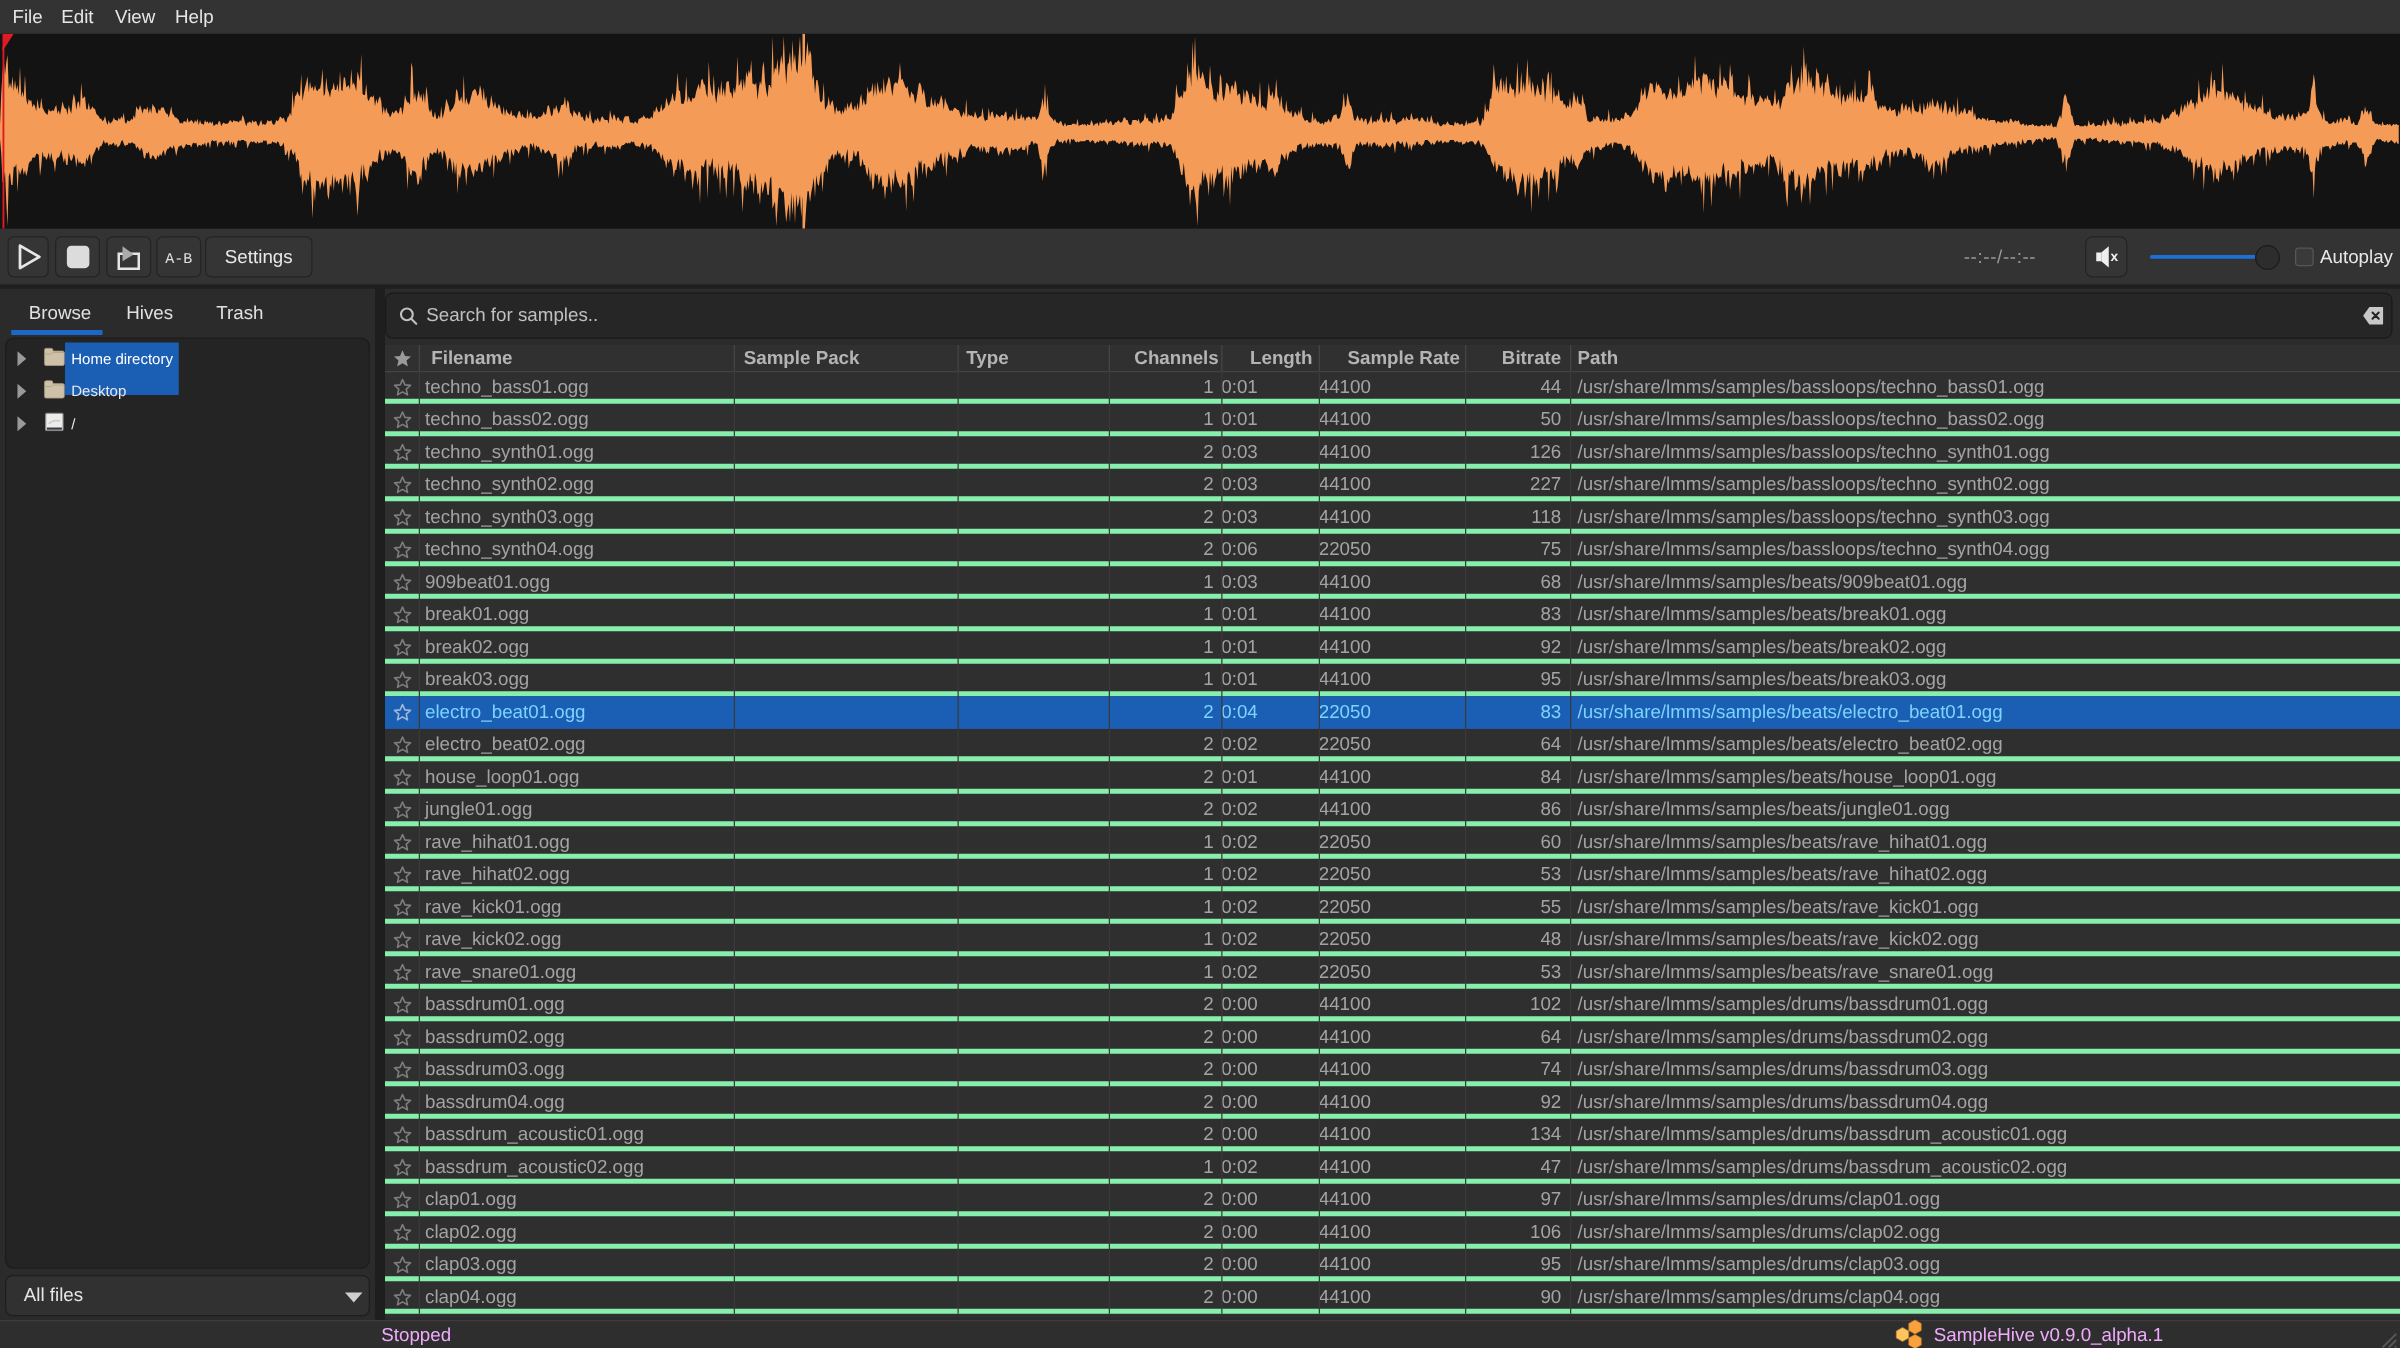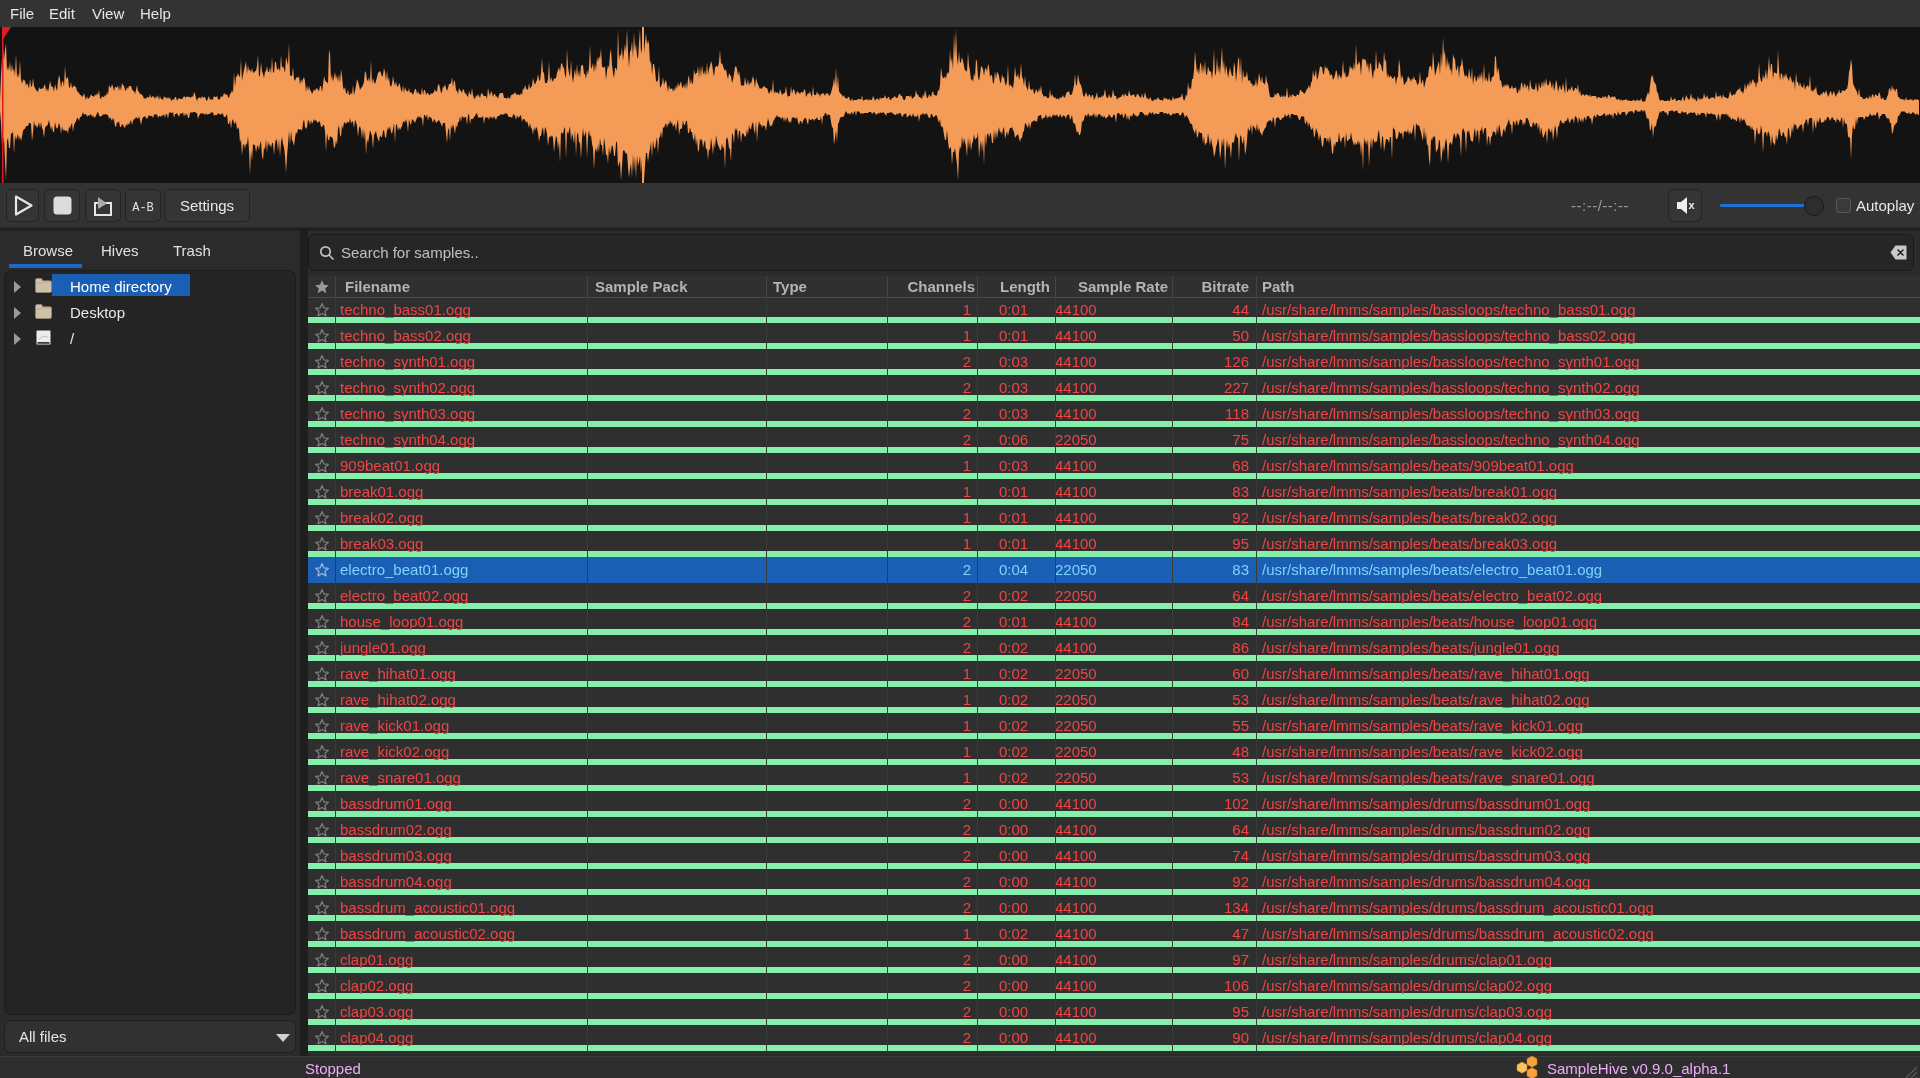--- a/index.html
+++ b/index.html
@@ -17,39 +17,39 @@
 #checkbox{position:absolute;left:1836px;top:15px;width:15px;height:15px;background:#3a3a3a;border:1px solid #575757;border-radius:3px}
 #slider{position:absolute;left:1720px;top:21px;width:94px;height:3px;background:#1c71d8;border-radius:2px}
 #knob{position:absolute;left:1804px;top:13px;width:20px;height:20px;border-radius:50%;background:#2d2d2d;border:1px solid #1b1b1b}
 
 #lpanel{position:absolute;left:0;top:228px;width:302px;height:828px;background:#2b2b2b}
 .tab{position:absolute;top:14px;color:#e0e0e0;font-size:15px}
 #tabline{position:absolute;left:9px;top:36px;width:73px;height:4px;background:#1c68c8}
 #tree{position:absolute;left:4px;top:42px;width:292px;height:745px;background:#242424;border:1px solid #1c1c1c;border-radius:7px}
 .titem{position:absolute;left:0;width:100%;height:26px}
 .tarrow{position:absolute;left:9px;top:7px;width:0;height:0;border-left:7px solid #9a9a9a;border-top:6px solid transparent;border-bottom:6px solid transparent}
-.tlabel{position:absolute;left:47px;top:0;font-size:15px;color:#e8e8e8;line-height:26px;padding:0 18px;height:22px}
+.tlabel{position:absolute;left:47px;top:0;font-size:12px;color:#e8e8e8;line-height:26px;padding:0 5px;height:42px}
 .tsel{background:#1a5fb4;color:#ffffff}
 #dropdown{position:absolute;left:4px;top:792px;width:292px;height:33px;background:#313131;border:1px solid #1e1e1e;border-radius:6px;color:#e6e6e6;font-size:15px;line-height:31px}
 #ddarrow{position:absolute;left:271px;top:13px;width:0;height:0;border-top:8px solid #cfcfcf;border-left:7px solid transparent;border-right:7px solid transparent}
 
 #sash{position:absolute;left:300px;top:228px;width:8px;height:828px;background:#1e1e1e}
 
 #rpanel{position:absolute;left:308px;top:228px;width:1612px;height:828px;background:#2b2b2b}
 #search{position:absolute;left:0;top:6px;width:1606px;height:37px;background:#262626;border:1px solid #1a1a1a;border-radius:6px;color:#c0c0c0;font-size:15px}
 #search span{position:absolute;left:32px;top:9px}
 
 #thead{position:absolute;left:0;top:48px;width:1612px;height:22px;background:#303030;color:#b4b4b4;font-weight:bold;font-size:15px;border-bottom:1px solid #4a4a4a}
 #tbody{position:absolute;left:0;top:70px;width:1612px;height:756px;background:#2f2f2f}
-.row{position:absolute;left:308px;width:1612px;height:26px;border-bottom:6px solid #86efac;color:#ef4444;font-size:15px}
+.row{position:absolute;left:308px;width:1612px;height:26px;border-bottom:4px solid #86efac;color:#a3a3a3;font-size:15px}
 .row.sel{background:#1a5fb4;color:#7dd3fc;border-bottom:1px solid #1a5fb4}
 .c{position:absolute;top:4px;white-space:nowrap}
 .fn{left:32px}
 .ch{left:579px;width:84px;text-align:right}
-.ln{left:669px;width:73px;text-align:center}
+.ln{left:669px;width:73px;text-align:left}
 .sr{left:747px;width:113px;}
 .br{left:864px;width:77px;text-align:right}
 .pa{left:954px}
 .st{position:absolute;left:6px;top:5px;width:16px;height:16px}
 .hsep{position:absolute;top:0;width:1px;height:22px;background:#454545}
 .vline{position:absolute;top:297px;width:1px;height:754px;background:#3a3a3a}
 
 #status{position:absolute;left:0;top:1056px;width:1920px;height:22px;background:#2e2e2e;border-top:1px solid #3c3c3c;color:#f0abfc;font-size:15px}
 </style></head>
 <body>

